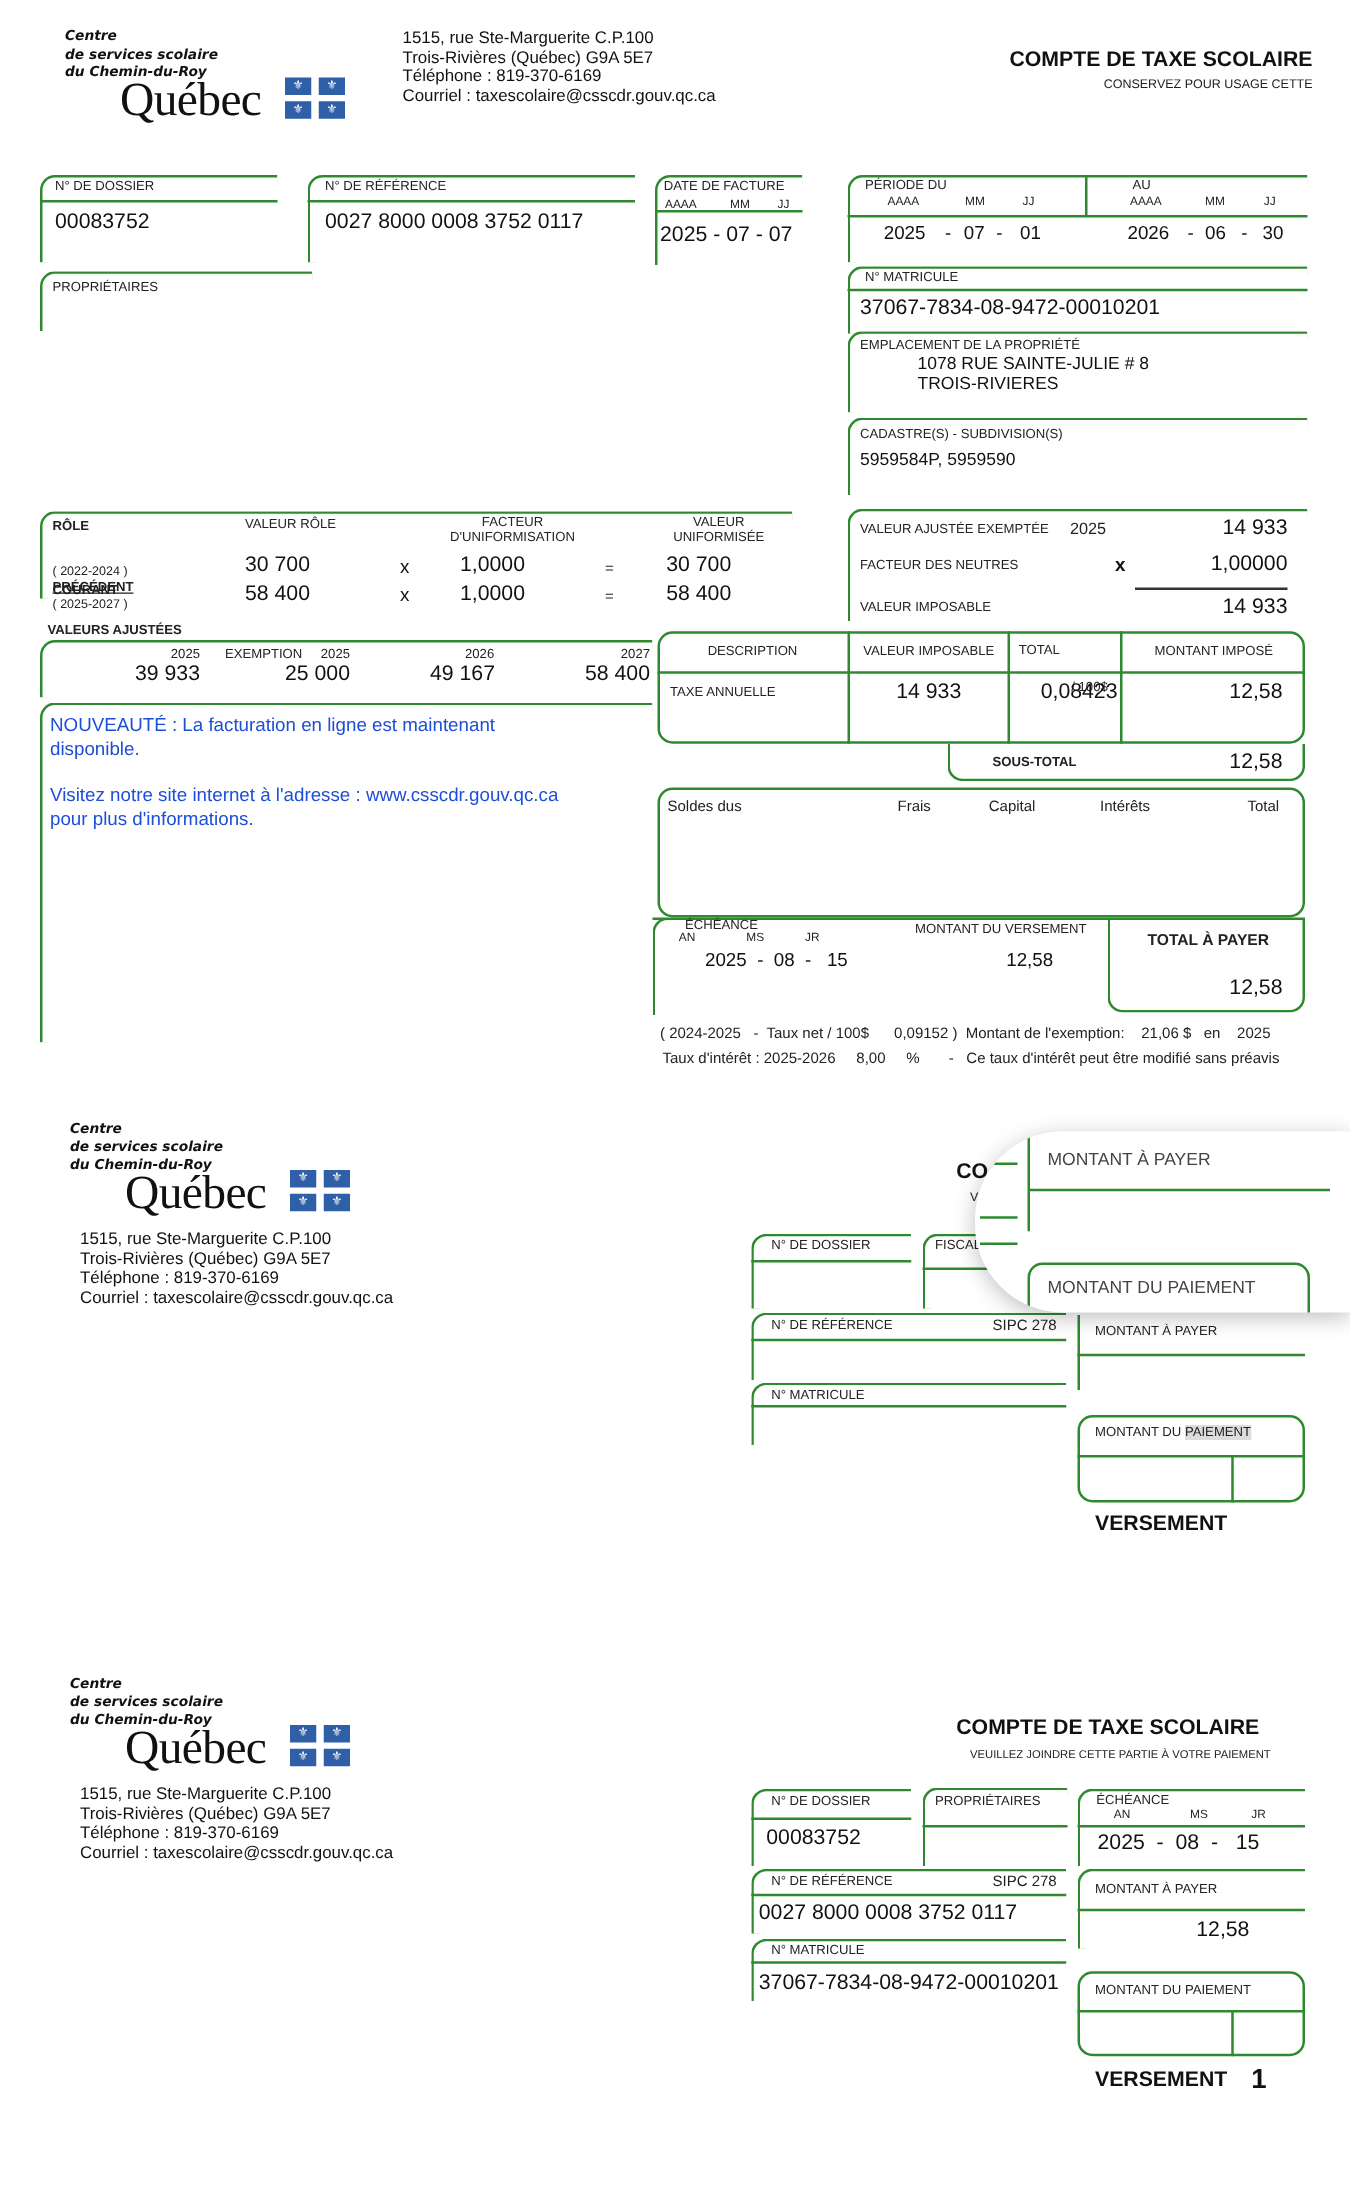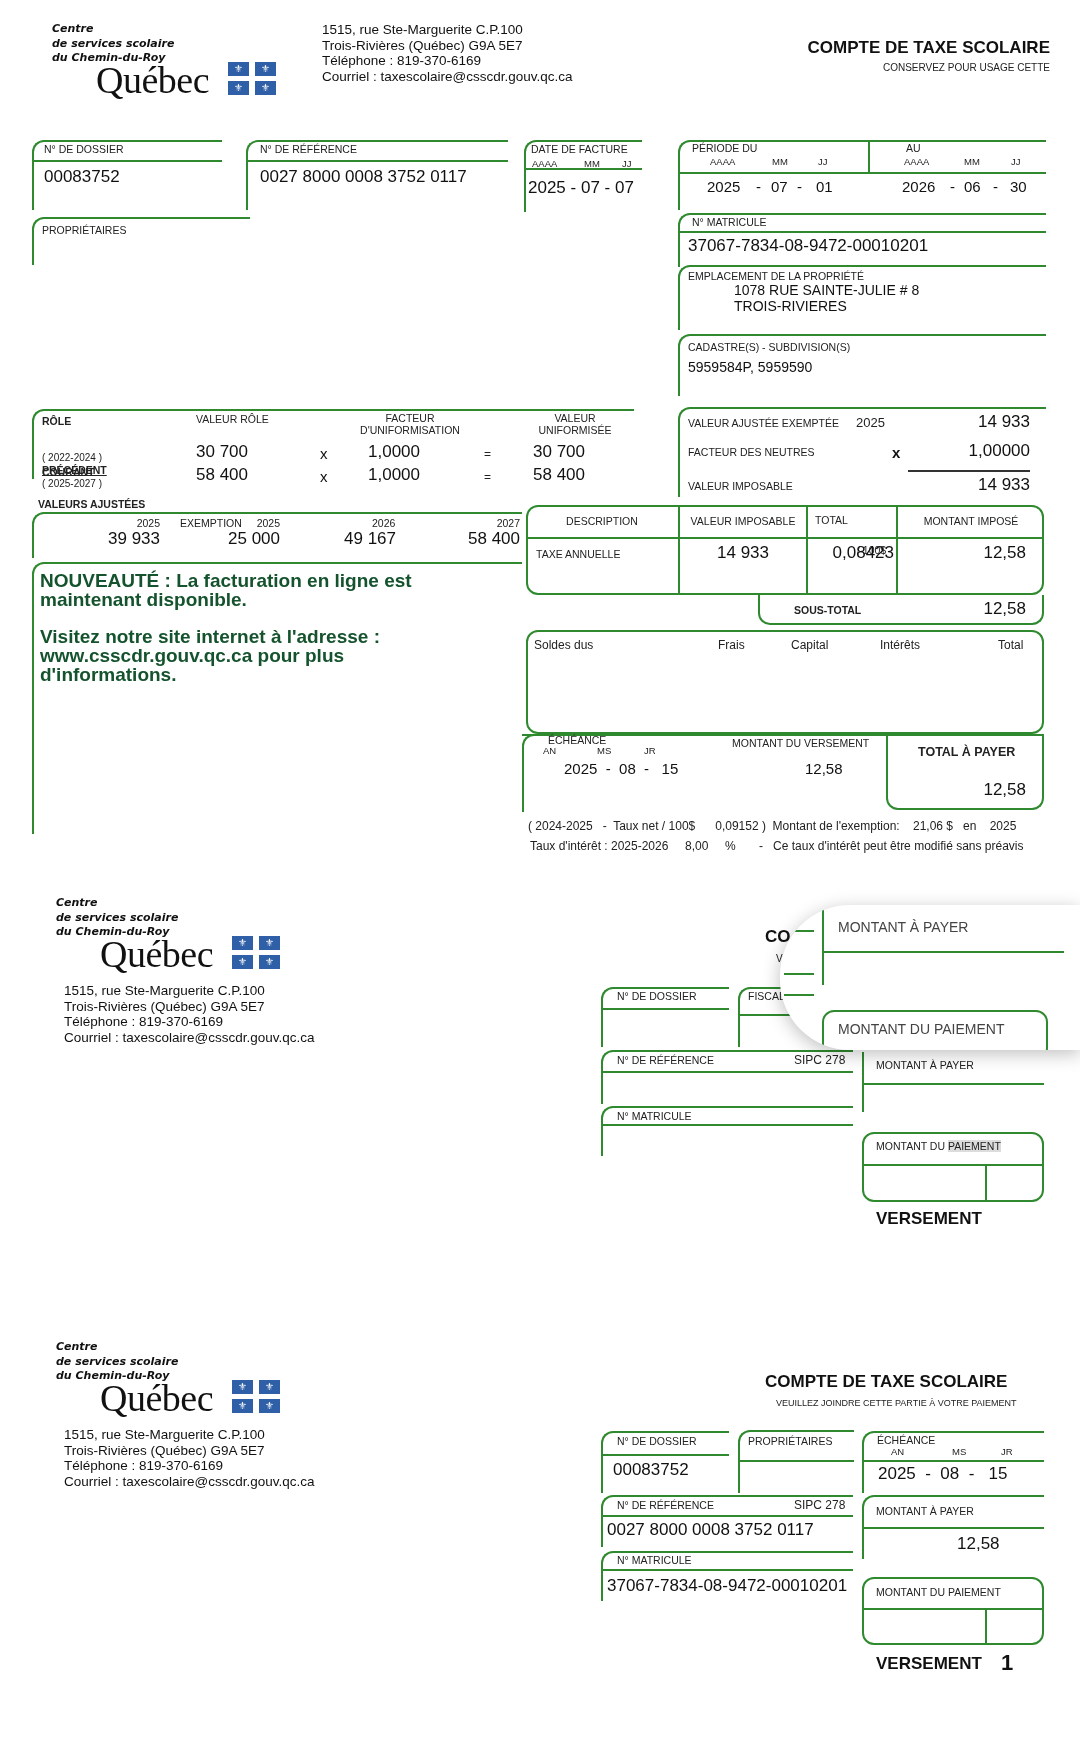--- a/index.html
+++ b/index.html
@@ -22,21 +22,21 @@
   .logo { position: absolute; width: 260px; height: 90px; }
   .logo .org { position: absolute; left: 0; top: 0; font-family: "DejaVu Sans", sans-serif; font-style: italic; font-weight: bold; font-size: 11px; line-height: 14.5px; color: #111; white-space: nowrap; }
   .logo .qc { position: absolute; left: 44px; top: 36px; font-family: "Liberation Serif", serif; font-size: 38px; color: #111; letter-spacing: -0.5px; }
   .flag { position: absolute; left: 176px; top: 40px; width: 50px; height: 34px; }
   .flag span { position: absolute; width: 21px; height: 14px; background: #2f5fa7; color: #fff; font-size: 10px; line-height: 14px; text-align: center; }
   .addr { position: absolute; font-size: 13.5px; line-height: 15.5px; color: #111; white-space: nowrap; }
 
   .title-big { position: absolute; font-weight: bold; font-size: 17px; white-space: nowrap; color: #111; }
   .title-sub { position: absolute; font-size: 10px; white-space: nowrap; color: #222; }
 
-  .notice { position: absolute; font-weight: bold; font-size: 19px; line-height: 19px; color: #14532d; }
+  .notice { position: absolute; font-weight: normal; font-size: 15px; line-height: 19px; color: #1d4ed8; }
 
   .magnifier { position: absolute; left: 780px; top: 905px; width: 300px; height: 145px; border-radius: 70px 0 0 70px; background: #fff; box-shadow: 0 4px 18px rgba(0,0,0,0.25); overflow: hidden; }
   .hl { background: #dcdcdc; }
 </style>
 </head>
 <body>
 
 <div class="logo" style="left:52px; top:22px;">
   <div class="org">
     <div>Centre</div>

